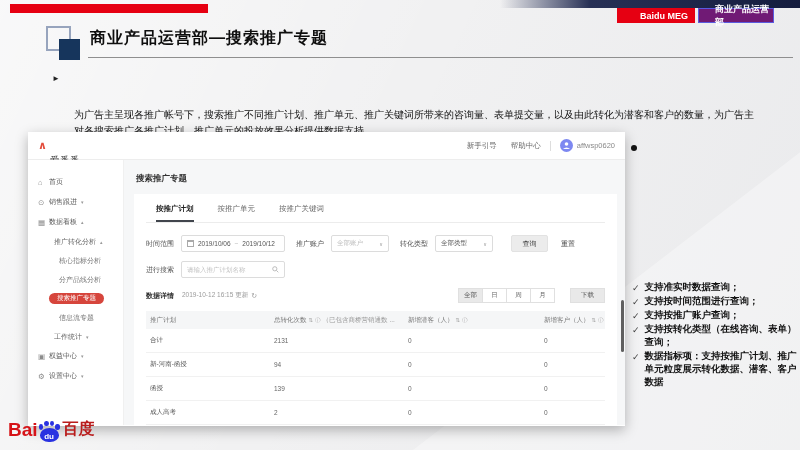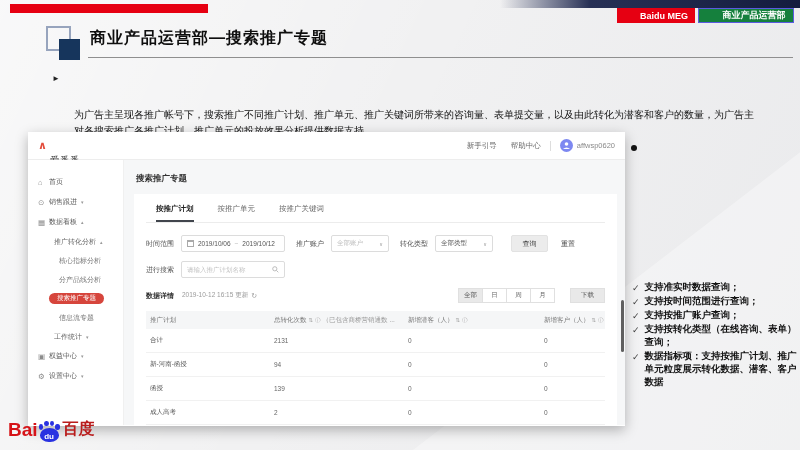--- a/index.html
+++ b/index.html
@@ -11,21 +11,21 @@
   .bgpoly2 { position:absolute; right:-120px; top:60px; width:520px; height:400px;
              background:rgba(255,255,255,.35); clip-path:polygon(0 100%,100% 0,100% 100%); }
 
   
   .top-strip { position:absolute; left:10px; top:4px; width:198px; height:9px; background:#e60012; }
   .top-dark  { position:absolute; right:0; top:0; width:300px; height:8px;
                background:linear-gradient(90deg, rgba(25,33,70,0) 0%, #273055 30%, #141c3e 100%); }
   .badge { position:absolute; top:8px; height:15px; color:#fff; font-size:9px; font-weight:bold;
            display:flex; align-items:center; justify-content:center;padding-left:16px; }
   .badge-red  { left:617px; width:78px; background:#e60012; }
-  .badge-blue { left:698px; width:96px; background:#15803d; border:1px solid #5a5ae0; }
+  .badge-blue { left:698px; width:76px; background:#701a75; border:1px solid #5a5ae0; }
 
   
   .deco-outline { position:absolute; left:46px; top:26px; width:25px; height:25px; border:2px solid #97a4bd; }
   .deco-fill    { position:absolute; left:59px; top:39px; width:21px; height:21px; background:#16355c; }
   .slide-title  { position:absolute; left:90px; top:28px; font-size:16px; font-weight:bold; color:#0e0e0e; letter-spacing:1px; }
   .title-rule   { position:absolute; left:88px; top:57px; width:705px; height:1px; background:#8f8f8f; }
 
   .bullet-row { position:absolute; left:52px; top:71px; width:724px; display:flex; gap:14px; }
   .bullet-arrow { font-size:8px; color:#222; margin-top:3px; flex:0 0 auto; }
   .bullet-text { font-size:10px; color:#121212; line-height:1.6; width:688px;margin-top:36px; }

